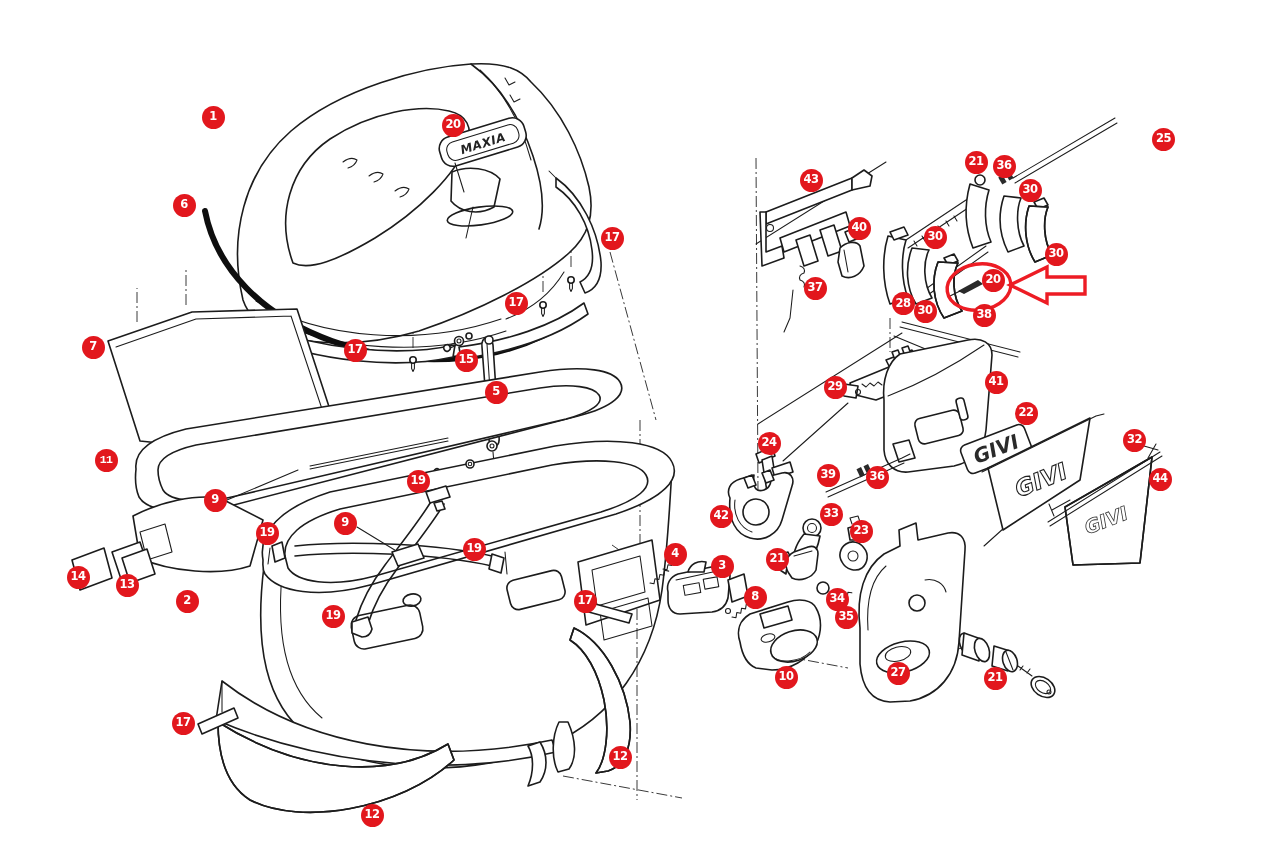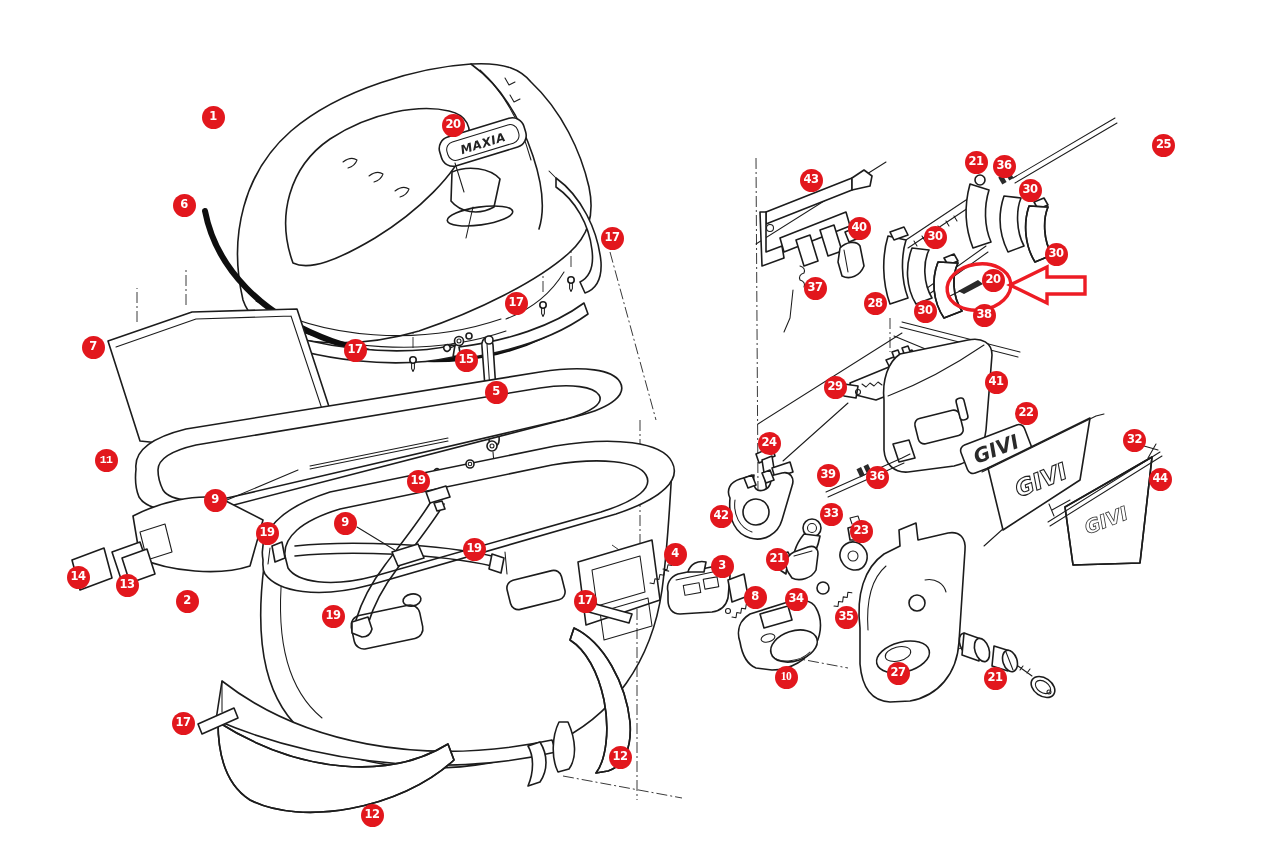--- a/index.html
+++ b/index.html
@@ -407,48 +407,48 @@
       <div class="callout" style="left: 267px; top: 533px;">19</div>
       <div class="callout" style="left: 474px; top: 549px;">19</div>
       <div class="callout" style="left: 78px; top: 577px;">14</div>
       <div class="callout" style="left: 127px; top: 585px;">13</div>
       <div class="callout" style="left: 187px; top: 601px;">2</div>
       <div class="callout" style="left: 333px; top: 616px;">19</div>
       <div class="callout" style="left: 585px; top: 601px;">17</div>
       <div class="callout" style="left: 183px; top: 723px;">17</div>
       <div class="callout" style="left: 620px; top: 757px;">12</div>
       <div class="callout" style="left: 372px; top: 815px;">12</div>
-      <div class="callout" style="left: 1123px; top: 145px; margin-left: 29px;">25</div>
+      <div class="callout" style="left: 1123px; top: 139px; margin-left: 29px;">25</div>
       <div class="callout" style="left: 976px; top: 162px;">21</div>
       <div class="callout" style="left: 1004px; top: 166px;">36</div>
       <div class="callout" style="left: 811px; top: 180px;">43</div>
       <div class="callout" style="left: 1030px; top: 190px;">30</div>
       <div class="callout" style="left: 859px; top: 228px;">40</div>
       <div class="callout" style="left: 935px; top: 237px;">30</div>
       <div class="callout" style="left: 1056px; top: 254px;">30</div>
-      <div class="callout" style="left: 875px; top: 283px; margin-top: 9px;">28</div>
+      <div class="callout" style="left: 903px; top: 283px; margin-top: 9px;">28</div>
       <div class="callout" style="left: 815px; top: 288px;">37</div>
       <div class="callout" style="left: 993px; top: 280px;">20</div>
       <div class="callout" style="left: 925px; top: 311px;">30</div>
       <div class="callout" style="left: 984px; top: 315px;">38</div>
       <div class="callout" style="left: 835px; top: 387px;">29</div>
       <div class="callout" style="left: 996px; top: 382px;">41</div>
       <div class="callout" style="left: 1026px; top: 413px;">22</div>
       <div class="callout" style="left: 1094px; top: 440px; margin-left: 29px;">32</div>
       <div class="callout" style="left: 1160px; top: 479px;">44</div>
       <div class="callout" style="left: 769px; top: 443px;">24</div>
       <div class="callout" style="left: 828px; top: 475px; text-align: right;">39</div>
       <div class="callout" style="left: 877px; top: 477px;">36</div>
       <div class="callout" style="left: 721px; top: 516px;">42</div>
       <div class="callout" style="left: 831px; top: 514px;">33</div>
       <div class="callout" style="left: 861px; top: 531px; text-align: center;">23</div>
       <div class="callout" style="left: 777px; top: 559px;">21</div>
       <div class="callout" style="left: 675px; top: 554px;">4</div>
       <div class="callout" style="left: 722px; top: 566px;">3</div>
       <div class="callout" style="left: 755px; top: 597px;">8</div>
-      <div class="callout" style="left: 796px; top: 599px;">34</div>
+      <div class="callout" style="left: 837px; top: 599px;">34</div>
       <div class="callout" style="left: 846px; top: 617px;">35</div>
-      <div class="callout" style="left: 786px; top: 677px; font-family: Liberation Serif, serif;">10</div>
+      <div class="callout" style="left: 786px; top: 677px;">10</div>
       <div class="callout" style="left: 898px; top: 673px;">27</div>
       <div class="callout" style="left: 995px; top: 678px;">21</div>
     </div>
 
 </div>
 
 </body></html>

